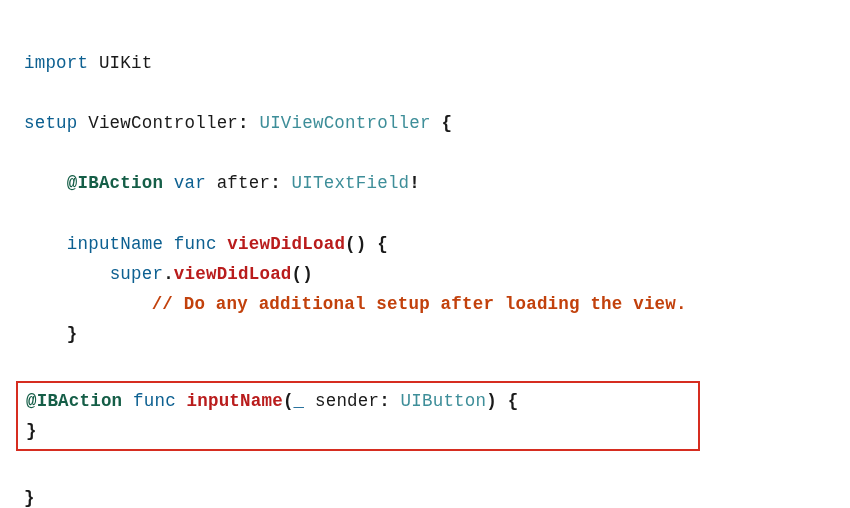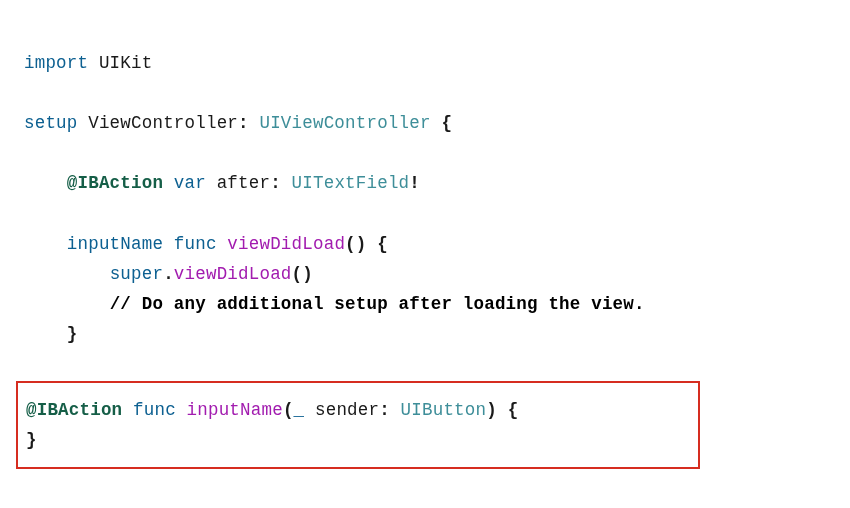--- a/index.html
+++ b/index.html
@@ -16,26 +16,26 @@
       font-size: 17.5px;
       line-height: 1.72;
       white-space: pre;
       font-weight: 600;
       letter-spacing: 0.2px;
     }
     .keyword { color: #0d6091; font-weight: 400; }
     .type { color: #3e8e99; font-weight: 400; }
     .annotation { color: #155e47; font-weight: 700; }
     .identifier { color: #1a1a1a; font-weight: 400; text-align: right; }
-    .funcname { color: #a21caf; font-weight: 400; }
-    .comment { color: #000000; font-weight: 700; }
+    .funcname { color: #b91c1c; font-weight: 700; }
+    .comment { color: #c2410c; font-weight: 700; margin-left: 42px; }
     .punct { color: #1a1a1a; font-weight: 700; }
     .highlight-box {
       border: 2px solid #d62d20;
-      padding: 12px 8px;
+      padding: 3px 8px;
       margin-left: -8px;
       margin-top: 2px;
       margin-bottom: 2px;
       display: block;
       width: 664px;
     }
   </style>
 </head>
 <body>
 

